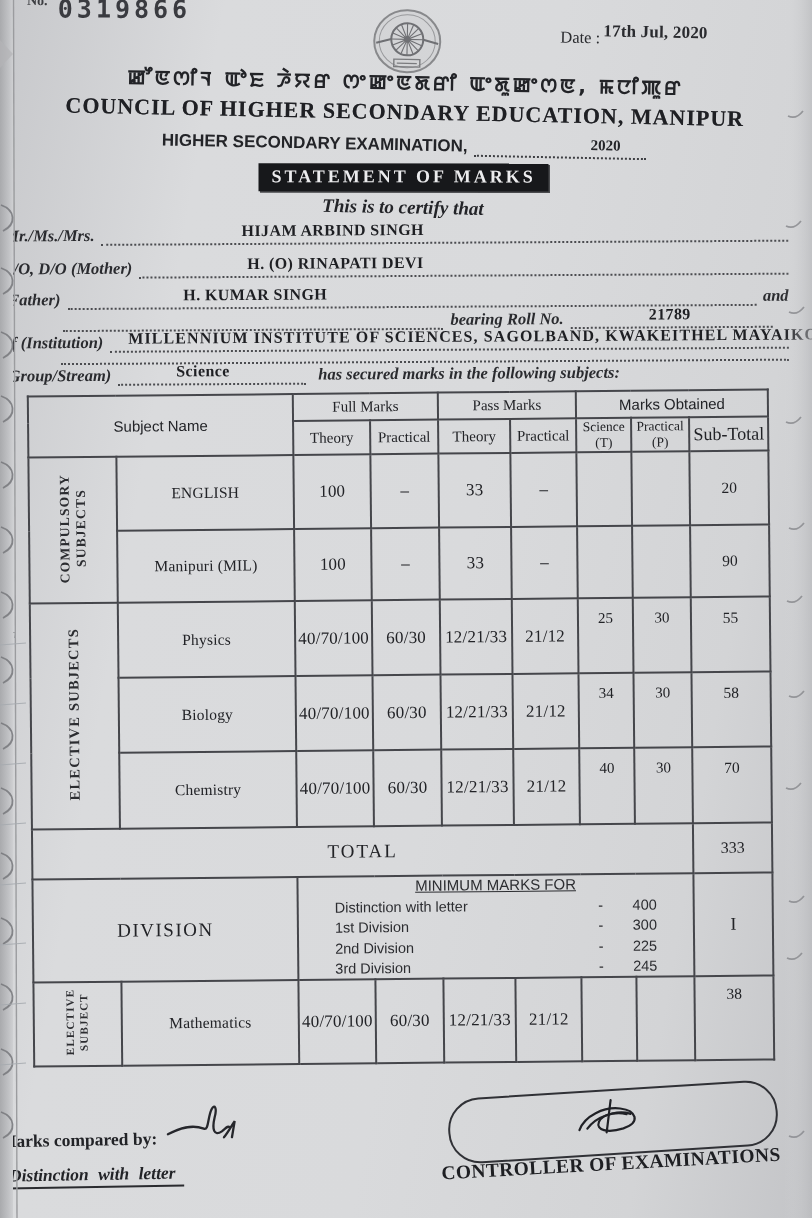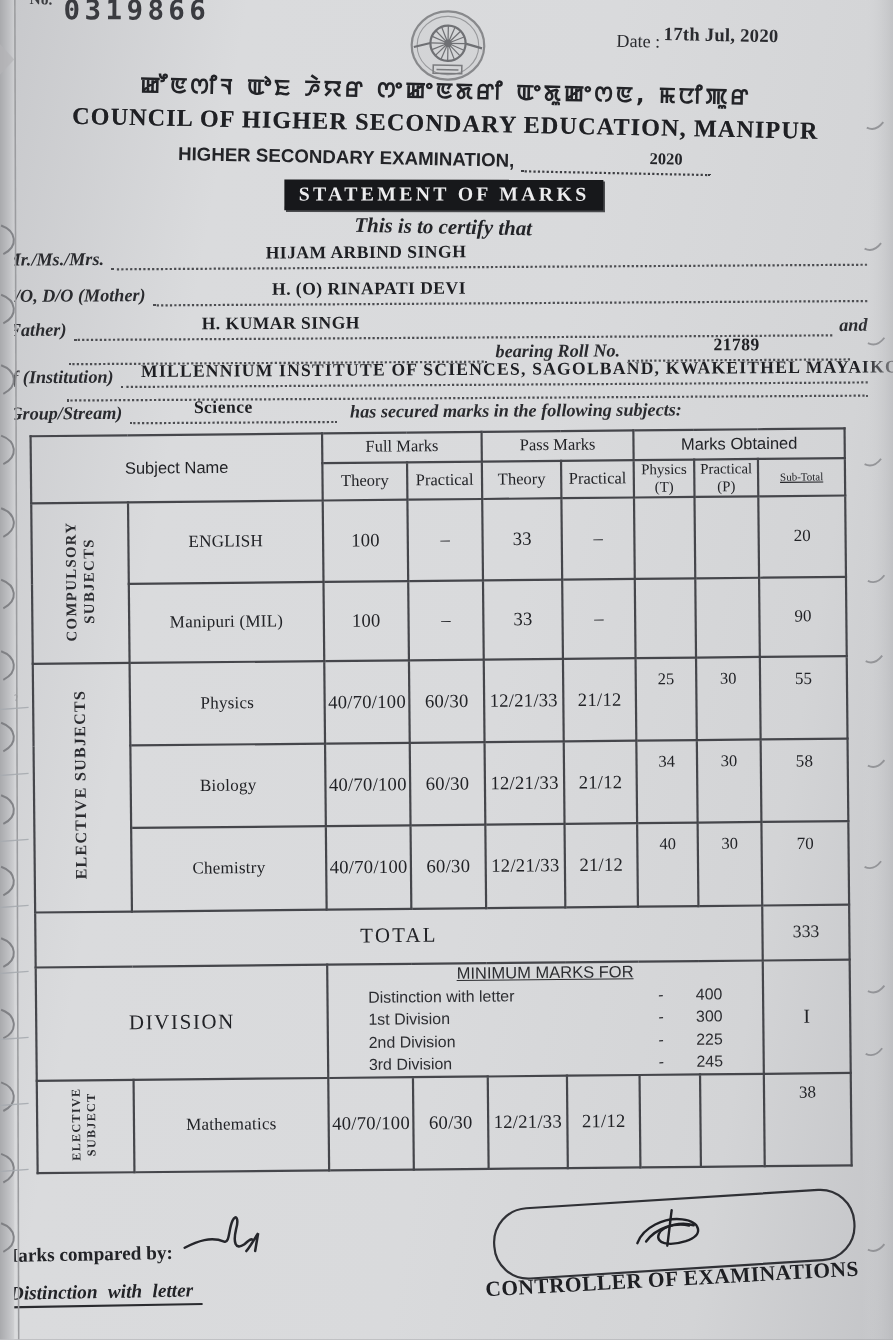--- a/index.html
+++ b/index.html
@@ -188,23 +188,23 @@
         <th colspan="2" rowspan="2" class="th-sans">Subject Name</th>
         <th colspan="2">Full Marks</th>
         <th colspan="2">Pass Marks</th>
         <th colspan="3" class="th-sans">Marks Obtained</th>
       </tr>
       <tr style="height:24px;font-size:14px;">
         <th>Theory</th>
         <th>Practical</th>
         <th>Theory</th>
         <th>Practical</th>
-        <th style="font-size:13.5px;">Physics (T)</th>
+        <th style="font-size:13.5px;">Science (T)</th>
         <th style="font-size:13.5px;">Practical (P)</th>
-        <th style="font-size:10px;text-decoration:underline;">Sub-Total</th>
+        <th style="font-size:18px;">Sub-Total</th>
       </tr>
       <tr style="height:74px;">
         <td rowspan="2" class="grp grp-c"><span>COMPULSORY SUBJECTS</span></td>
         <td class="subj">ENGLISH</td>
         <td class="fm">100</td>
         <td class="fm">–</td>
         <td class="pm">33</td>
         <td class="pm">–</td>
         <td class="mo"></td>
         <td class="mo"></td>

